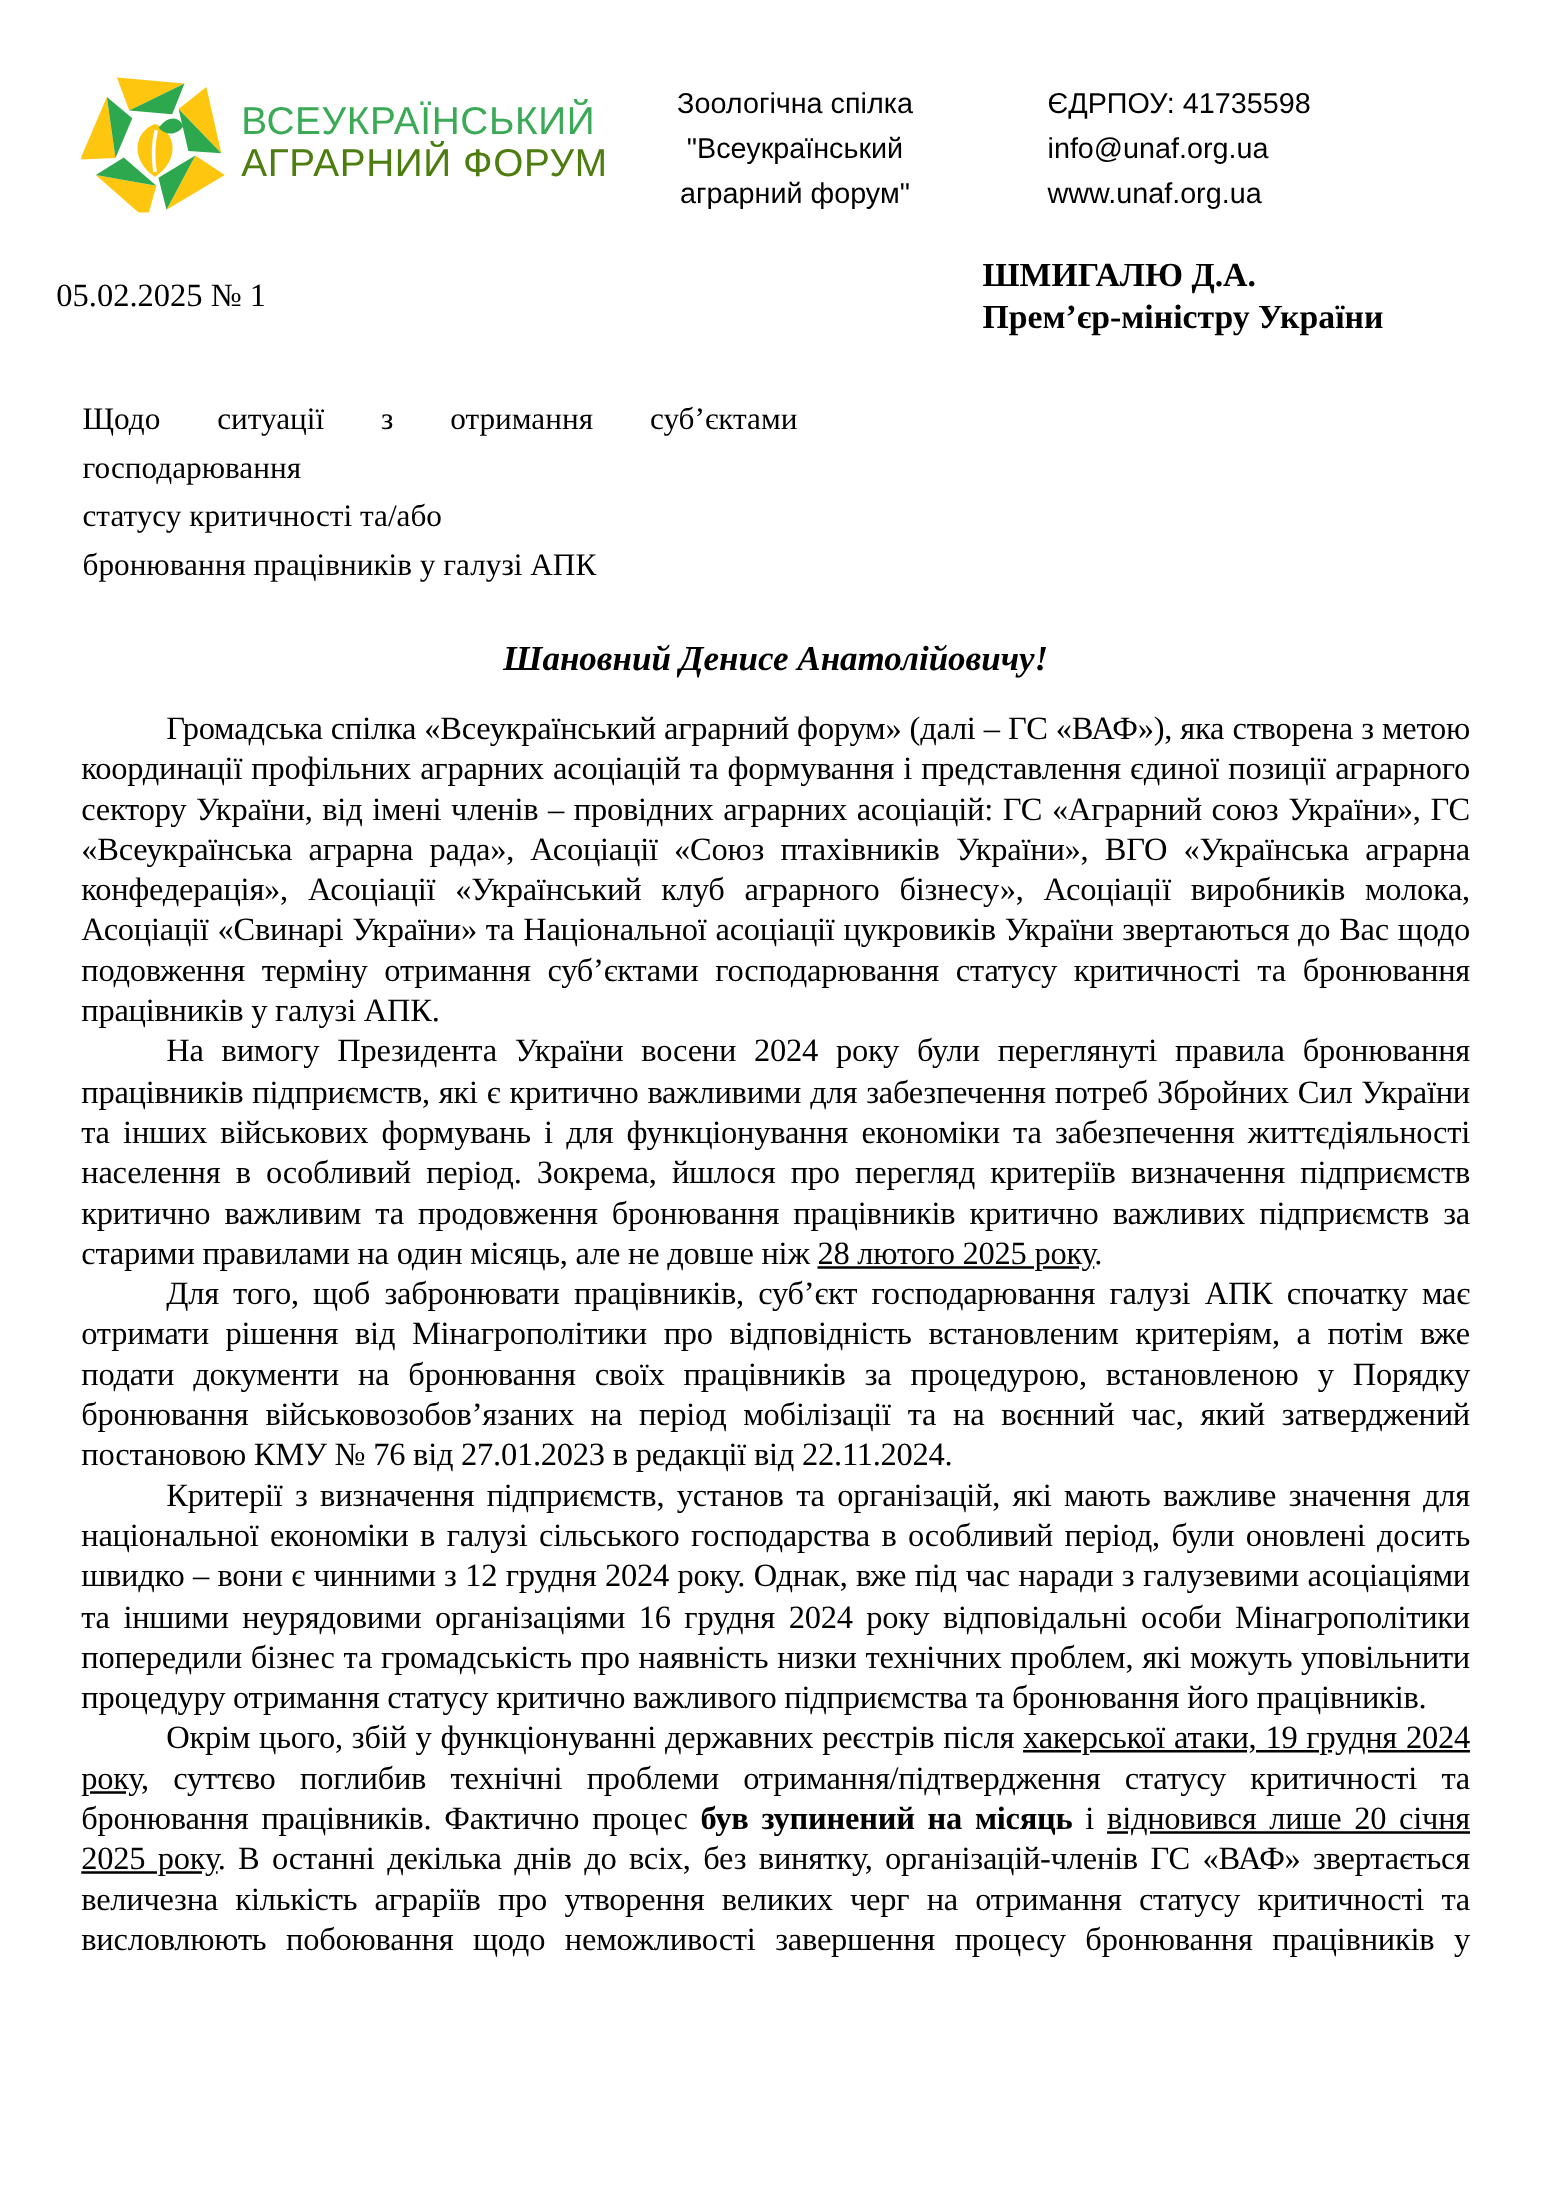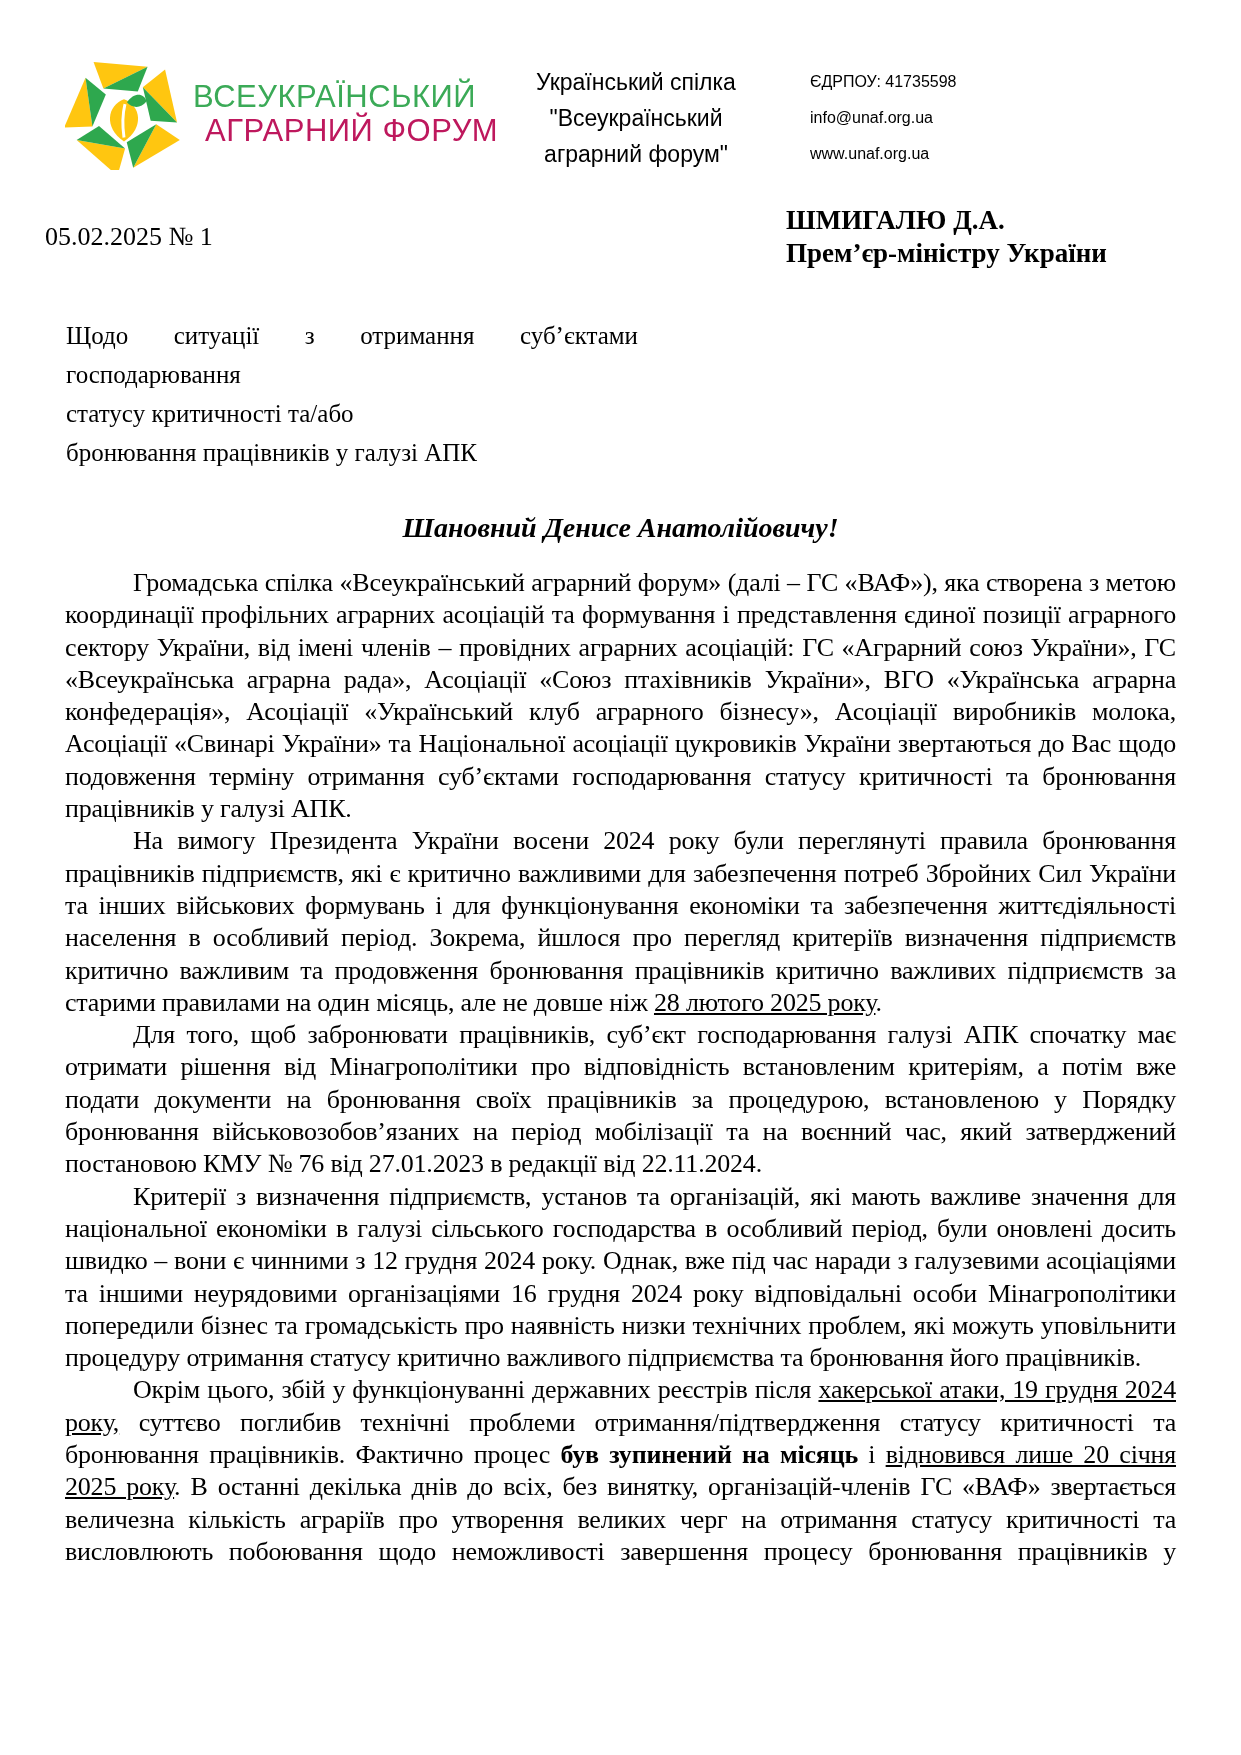--- a/index.html
+++ b/index.html
@@ -8,25 +8,25 @@
     overflow:hidden;display:flex;flex-direction:column;
     font-family:"Liberation Serif", serif;color:#000;
   }
   
   .header{display:flex;align-items:flex-start;padding:58px 65px 0 65px;}
   .logo{display:flex;align-items:center;width:445px;flex:0 0 445px;}
   .logo-emblem{flex:0 0 auto;}
   .logo-text{margin-left:10px;font-family:"Liberation Sans", sans-serif;
     font-size:31px;line-height:1.1;letter-spacing:0.5px;white-space:nowrap;}
   .logo-line1{color:#3BAA57;}
-  .logo-line2{color:#be185d;margin-left:12px;}
+  .logo-line2{color:#4d7c0f;}
   .org-block{width:252px;text-align:center;font-family:"Liberation Sans", sans-serif;
     font-size:23px;line-height:36px;margin-top:6px;}
-  .contact-block{margin-left:48px;font-family:"Liberation Sans", sans-serif;
-    font-size:16px;line-height:36px;margin-top:6px;}
+  .contact-block{margin-left:76px;font-family:"Liberation Sans", sans-serif;
+    font-size:23px;line-height:36px;margin-top:6px;}
   
   .meta{display:flex;align-items:center;padding:0 31px;margin-top:32px;}
   .date{font-size:26px;padding-left:14px;}
   .addressee{margin-left:auto;width:424px;font-weight:bold;font-size:27px;line-height:33px;}
   
   .subject{margin:46px 0 0 66px;width:572px;font-size:25px;line-height:39px;}
   .subject .l1{text-align:justify;text-align-last:justify;}
   
   .salutation{margin-top:40px;text-align:center;font-weight:bold;font-size:28px;font-style:italic;}
   .body{padding:0 65px;margin-top:23px;}
@@ -73,21 +73,21 @@
           <path d="M3,-13 C10,-23 20,-23 23,-14 C17,-6 8,-7 3,-13 Z" fill="#2EA84E"></path>
           <path d="M0,23 C-2,9 -1,-3 1,-11" stroke="#ffffff" stroke-width="3" fill="none"></path>
         </g>
       </svg>
       <div class="logo-text">
         <div class="logo-line1">ВСЕУКРАЇНСЬКИЙ</div>
         <div class="logo-line2">АГРАРНИЙ ФОРУМ</div>
       </div>
     </div>
     <div class="org-block">
-      <div>Український спілка</div>
+      <div>Зоологічна спілка</div>
       <div>"Всеукраїнський</div>
       <div>аграрний форум"</div>
     </div>
     <div class="contact-block">
       <div>ЄДРПОУ: 41735598</div>
       <div>info@unaf.org.ua</div>
       <div>www.unaf.org.ua</div>
     </div>
   </div>
 

